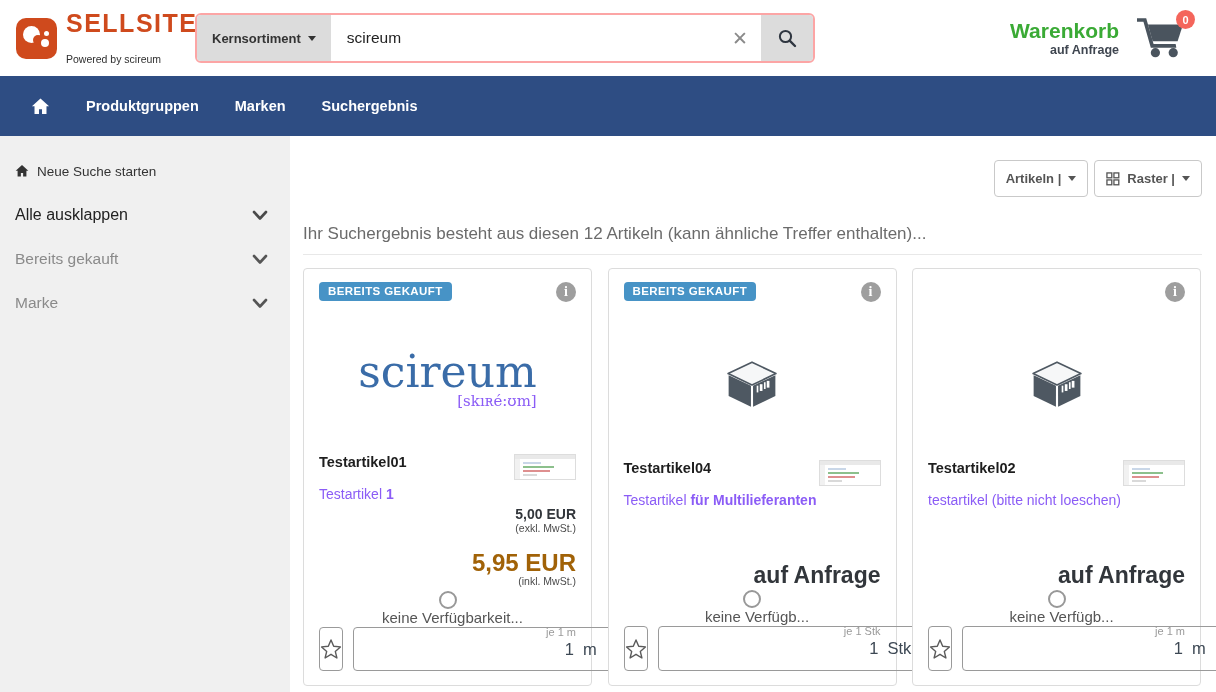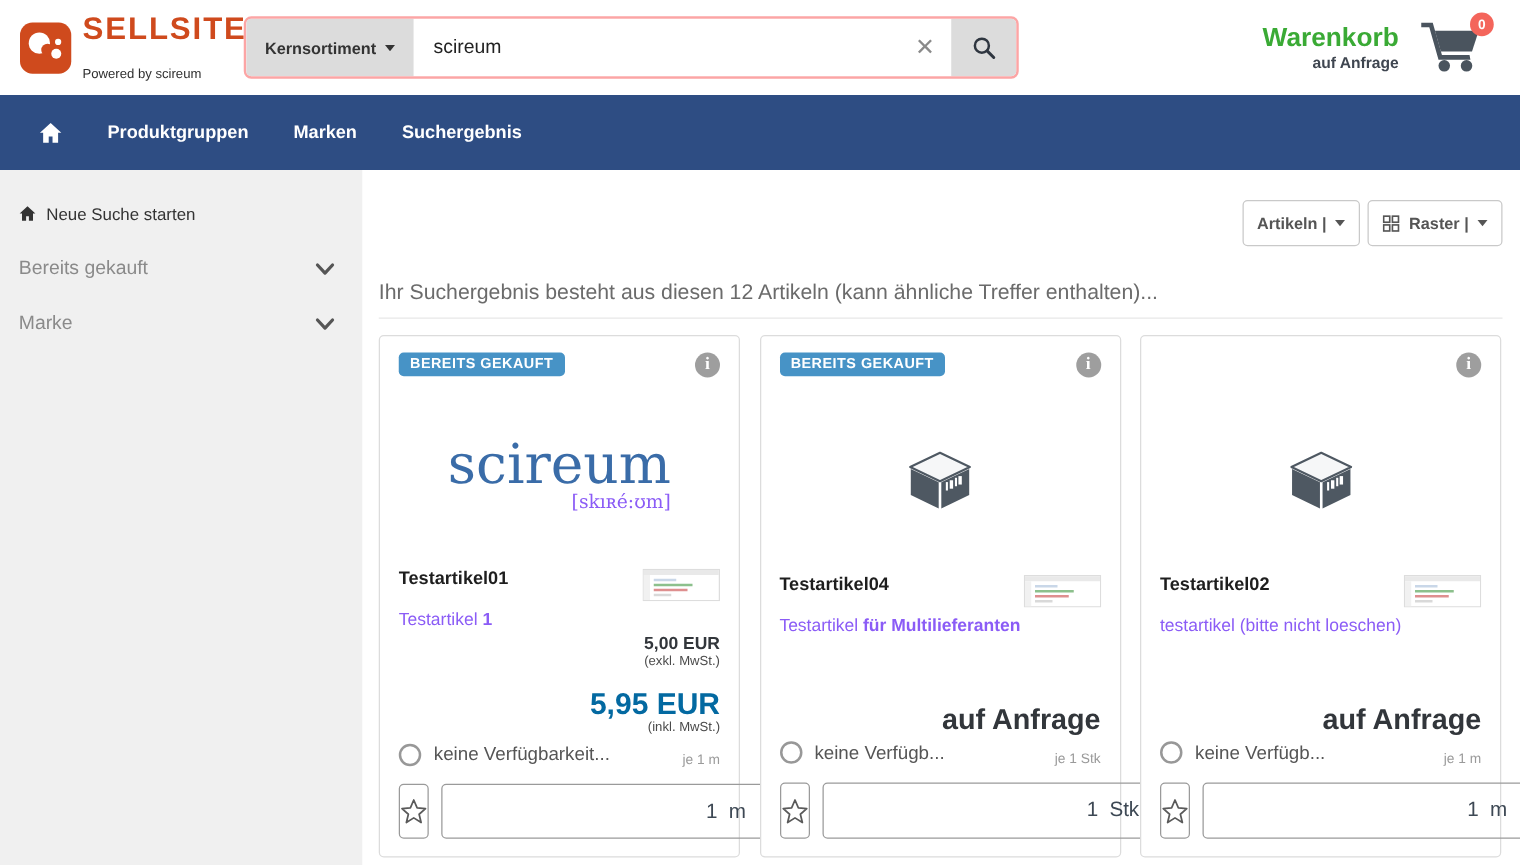--- a/index.html
+++ b/index.html
@@ -70,23 +70,23 @@
     align-items:center; justify-content:center; cursor:pointer; }
   .card-img { height:152px; display:flex; align-items:center; justify-content:center; cursor:pointer; }
   .sci-main { font-family:"DejaVu Serif", serif; font-size:44px; color:#3a6ca8; line-height:.9; }
   .sci-sub { font-family:"DejaVu Serif", serif; font-size:15px; color:#8b5cf6; text-align:right; }
   .title-row { display:flex; justify-content:space-between; align-items:flex-start; height:26px; }
   .p-title { font-size:14.5px; font-weight:700; color:#1e1e1e; cursor:pointer; }
   .subtitle { margin-top:6px; font-size:14px; color:#8b5cf6; height:20px; }
   .price-col { flex:1; display:flex; flex-direction:column; justify-content:flex-end; align-items:flex-end; }
   .p-small { font-size:14px; font-weight:700; color:#32363b; line-height:1.15; }
   .p-note { font-size:10.5px; color:#4a4a4a; line-height:1.25;margin-left:16px; }
-  .p-big { font-size:24px; font-weight:700; color:#0369a1; line-height:1.05; margin-top:15px; }
+  .p-big { font-size:24px; font-weight:700; color:#a16207; line-height:1.05; margin-top:15px; }
   .p-request { font-size:23px; font-weight:700; color:#32363b; line-height:1.05; }
-  .avail-row { display:flex; align-items:center; margin-top:3px; height:24px; }
+  .avail-row { display:flex; align-items:center; margin-top:3px; height:24px;flex-direction:column; }
   .radio { width:18px; height:18px; border:2px solid #989898; border-radius:50%; flex:none; }
   .avail-text { margin-left:10px; font-size:15px; color:#555; white-space:nowrap; }
   .per-unit { margin-left:auto; font-size:11px; color:#9a9a9a; align-self:flex-end; padding-bottom:1px; }
   .controls { margin-top:12px; display:flex; gap:10px; height:45px; }
   .fav { width:57px; border:1px solid #9a9a9a; border-radius:4px; background:#fff; display:flex;
     align-items:center; justify-content:center; cursor:pointer; color:#5a5a5a; }
   .qty-wrap { flex:1; border:1px solid #9a9a9a; border-radius:4px; display:flex; align-items:center; }
   .qty-input { flex:1; min-width:20px; border:none; outline:none; background:transparent; text-align:right;
     font-family:inherit; font-size:16.5px; color:#3d4854; }
   .unit { font-size:16.5px; color:#3d4854; margin:0 14px 0 9px; }
@@ -190,20 +190,26 @@
 </nav>
 
 <div class="content">
 
   <aside class="sidebar">
     <div class="side-row new-search">
       <svg width="14" height="14" viewBox="0 0 20 19" fill="#333333">
         <use href="#home-shape"></use>
       </svg>
       <span>Neue Suche starten</span>
+    </div>
+    <div class="side-row expand">
+      <span>Alle ausklappen</span>
+      <svg class="chev" width="16" height="12" viewBox="0 0 16 12">
+        <use href="#chev-shape"></use>
+      </svg>
     </div>
     <div class="side-row filter">
       <span>Bereits gekauft</span>
       <svg class="chev" width="16" height="12" viewBox="0 0 16 12">
         <use href="#chev-shape"></use>
       </svg>
     </div>
     <div class="side-row filter">
       <span>Marke</span>
       <svg class="chev" width="16" height="12" viewBox="0 0 16 12">

